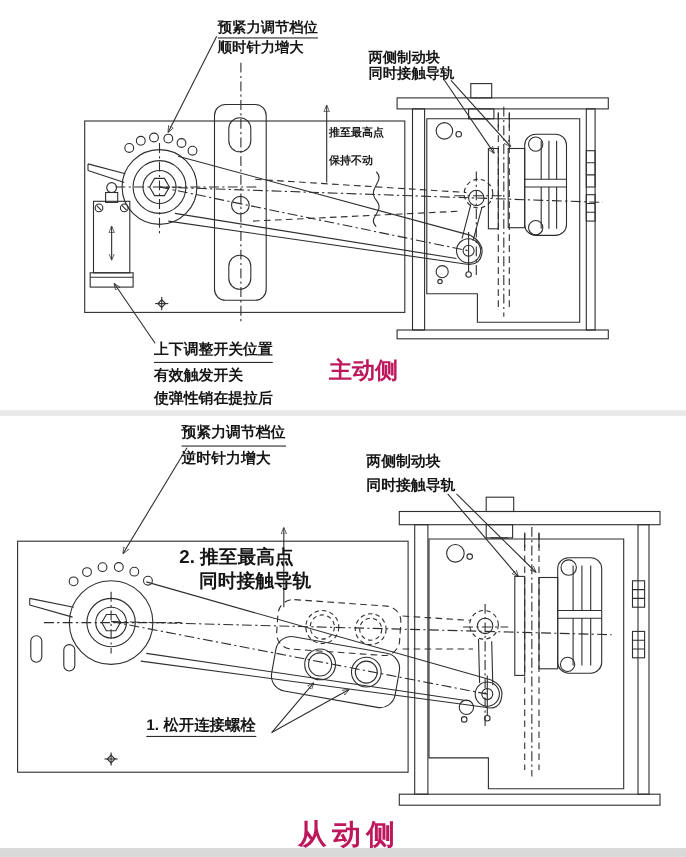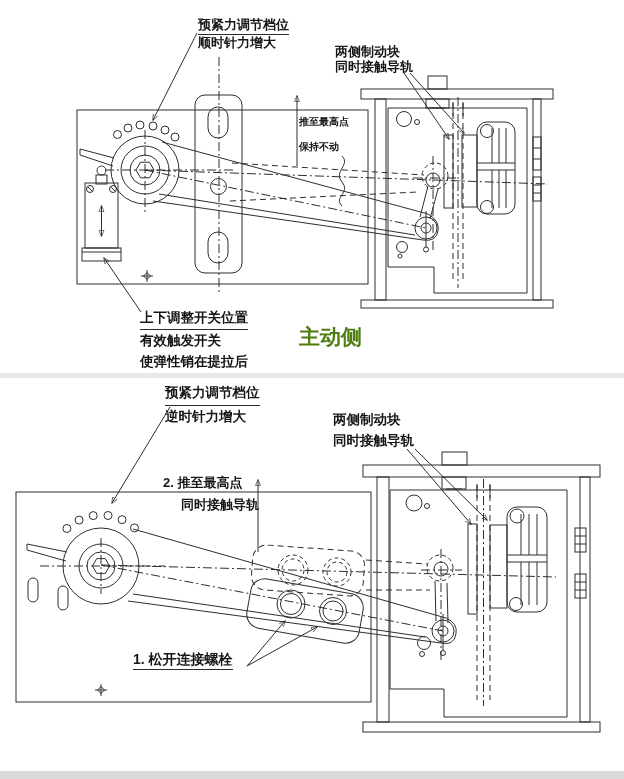--- a/index.html
+++ b/index.html
@@ -2,21 +2,21 @@
 <html><head>
 <meta charset="utf-8">
 <style>
   html,body{margin:0;padding:0;background:#ffffff;}
   #canvas{position:relative;width:624px;height:779px;background:#ffffff;overflow:hidden;
           font-family:"Liberation Sans",sans-serif;padding-left:14px;}
   #linework{position:absolute;left:0;top:0;}
   .lbl{position:absolute;font-weight:bold;color:#161616;white-space:nowrap;}
   .lbl span{display:block;}
   .ul{border-bottom:1.5px solid #2a2a2a;padding-bottom:1px;}
-  .title{position:absolute;font-weight:bold;color:#4d7c0f;white-space:nowrap;}
+  .title{position:absolute;font-weight:bold;color:#be185d;white-space:nowrap;}
   .band{position:absolute;left:0;width:624px;}
   svg line, svg path, svg rect, svg circle, svg polygon, svg polyline{
     fill:none;stroke:#2e2e2e;stroke-width:1;}
 </style>
 </head>
 <body>
 
 <div id="canvas">
 
 <svg id="linework" width="624" height="779" viewBox="0 0 624 779">
@@ -333,26 +333,27 @@
 <div class="lbl" style="left:165px;top:382px;font-size:13.5px;line-height:22px">
   <span class="ul">预紧力调节档位</span>
   <span>逆时针力增大</span>
 </div>
 
 <div class="lbl" style="left:333px;top:409px;font-size:13.5px;line-height:21px">
   <span>两侧制动块</span>
   <span>同时接触导轨</span>
 </div>
 
-<div class="lbl" style="left:163px;top:472px;font-size:13px;line-height:22px">
+<div class="lbl" style="left:163px;top:496px;font-size:17px;line-height:22px">
   <span>2. 推至最高点</span>
   <span style="padding-left:18px">同时接触导轨</span>
 </div>
 
 <div class="lbl" style="left:133px;top:651px;font-size:14px;line-height:17px">
   <span class="ul">1. 松开连接螺栓</span>
 </div>
 
+<div class="title" style="left:271px;top:741px;font-size:26px;letter-spacing:5px">从动侧</div>
 
 <div class="band" style="top:373px;height:5px;background:#e8e8e8"></div>
 <div class="band" style="top:771px;height:8px;background:#d9d9d9"></div>
 
 </div>
 
 </body></html>

